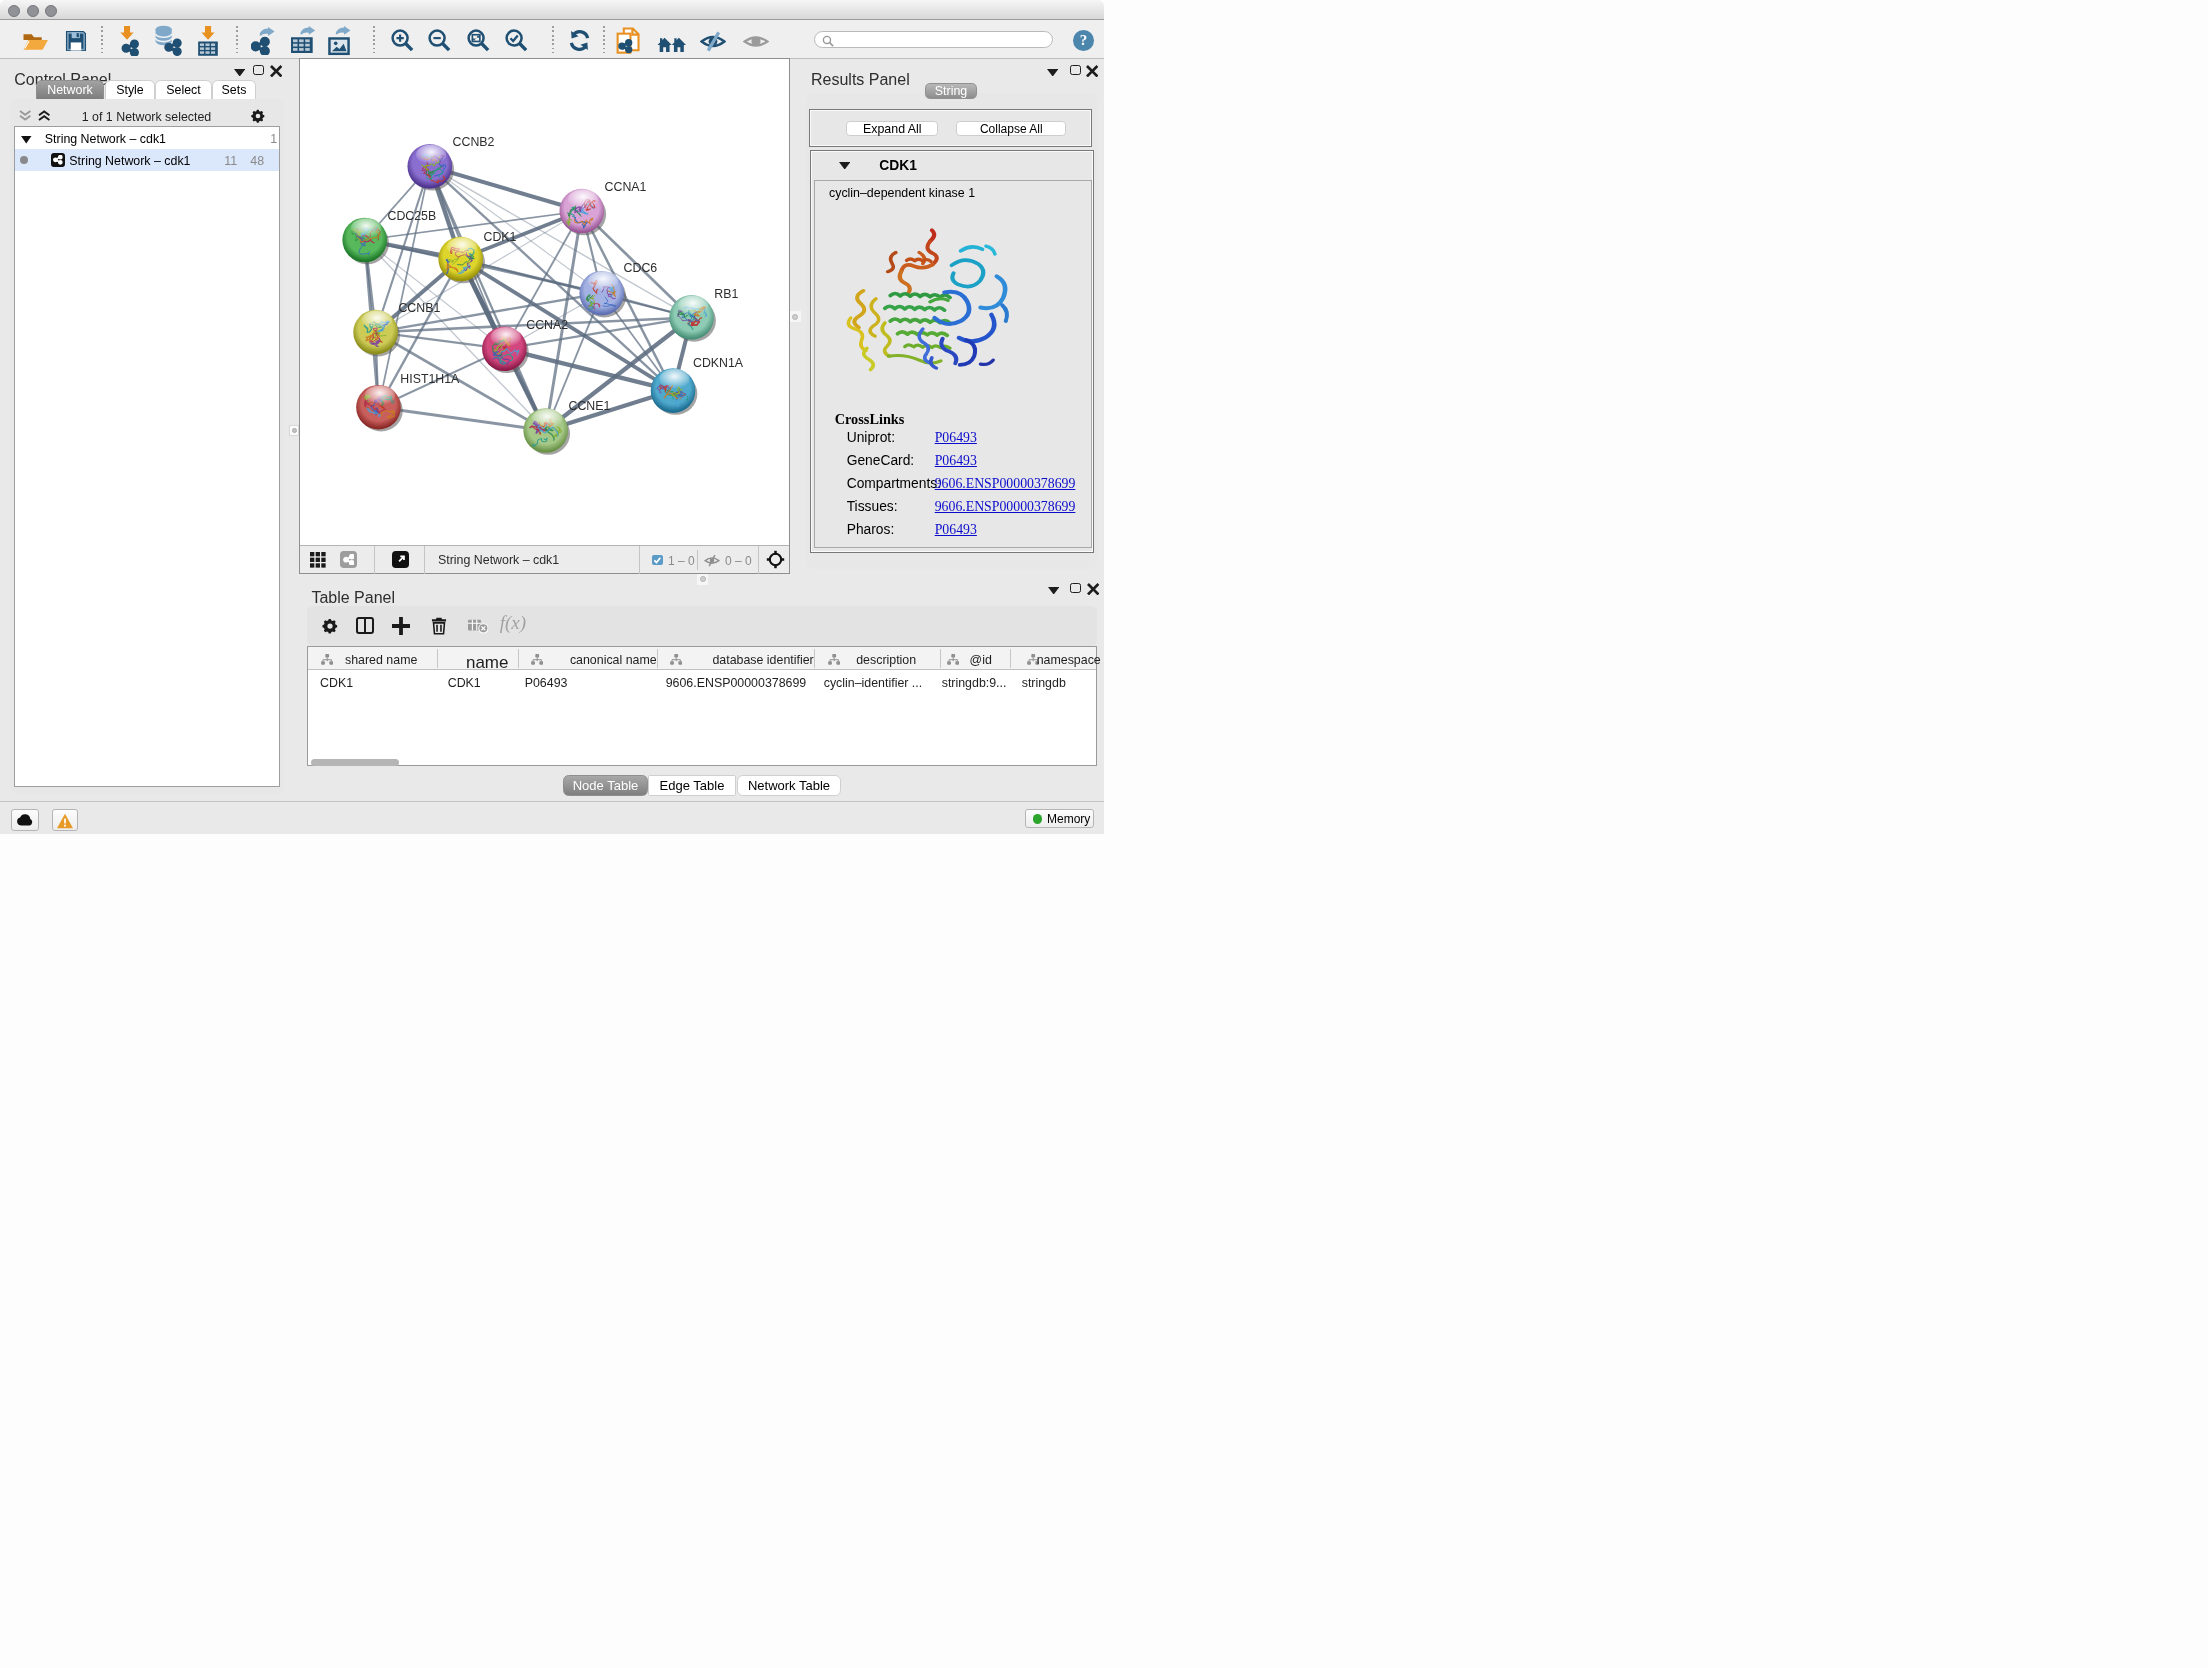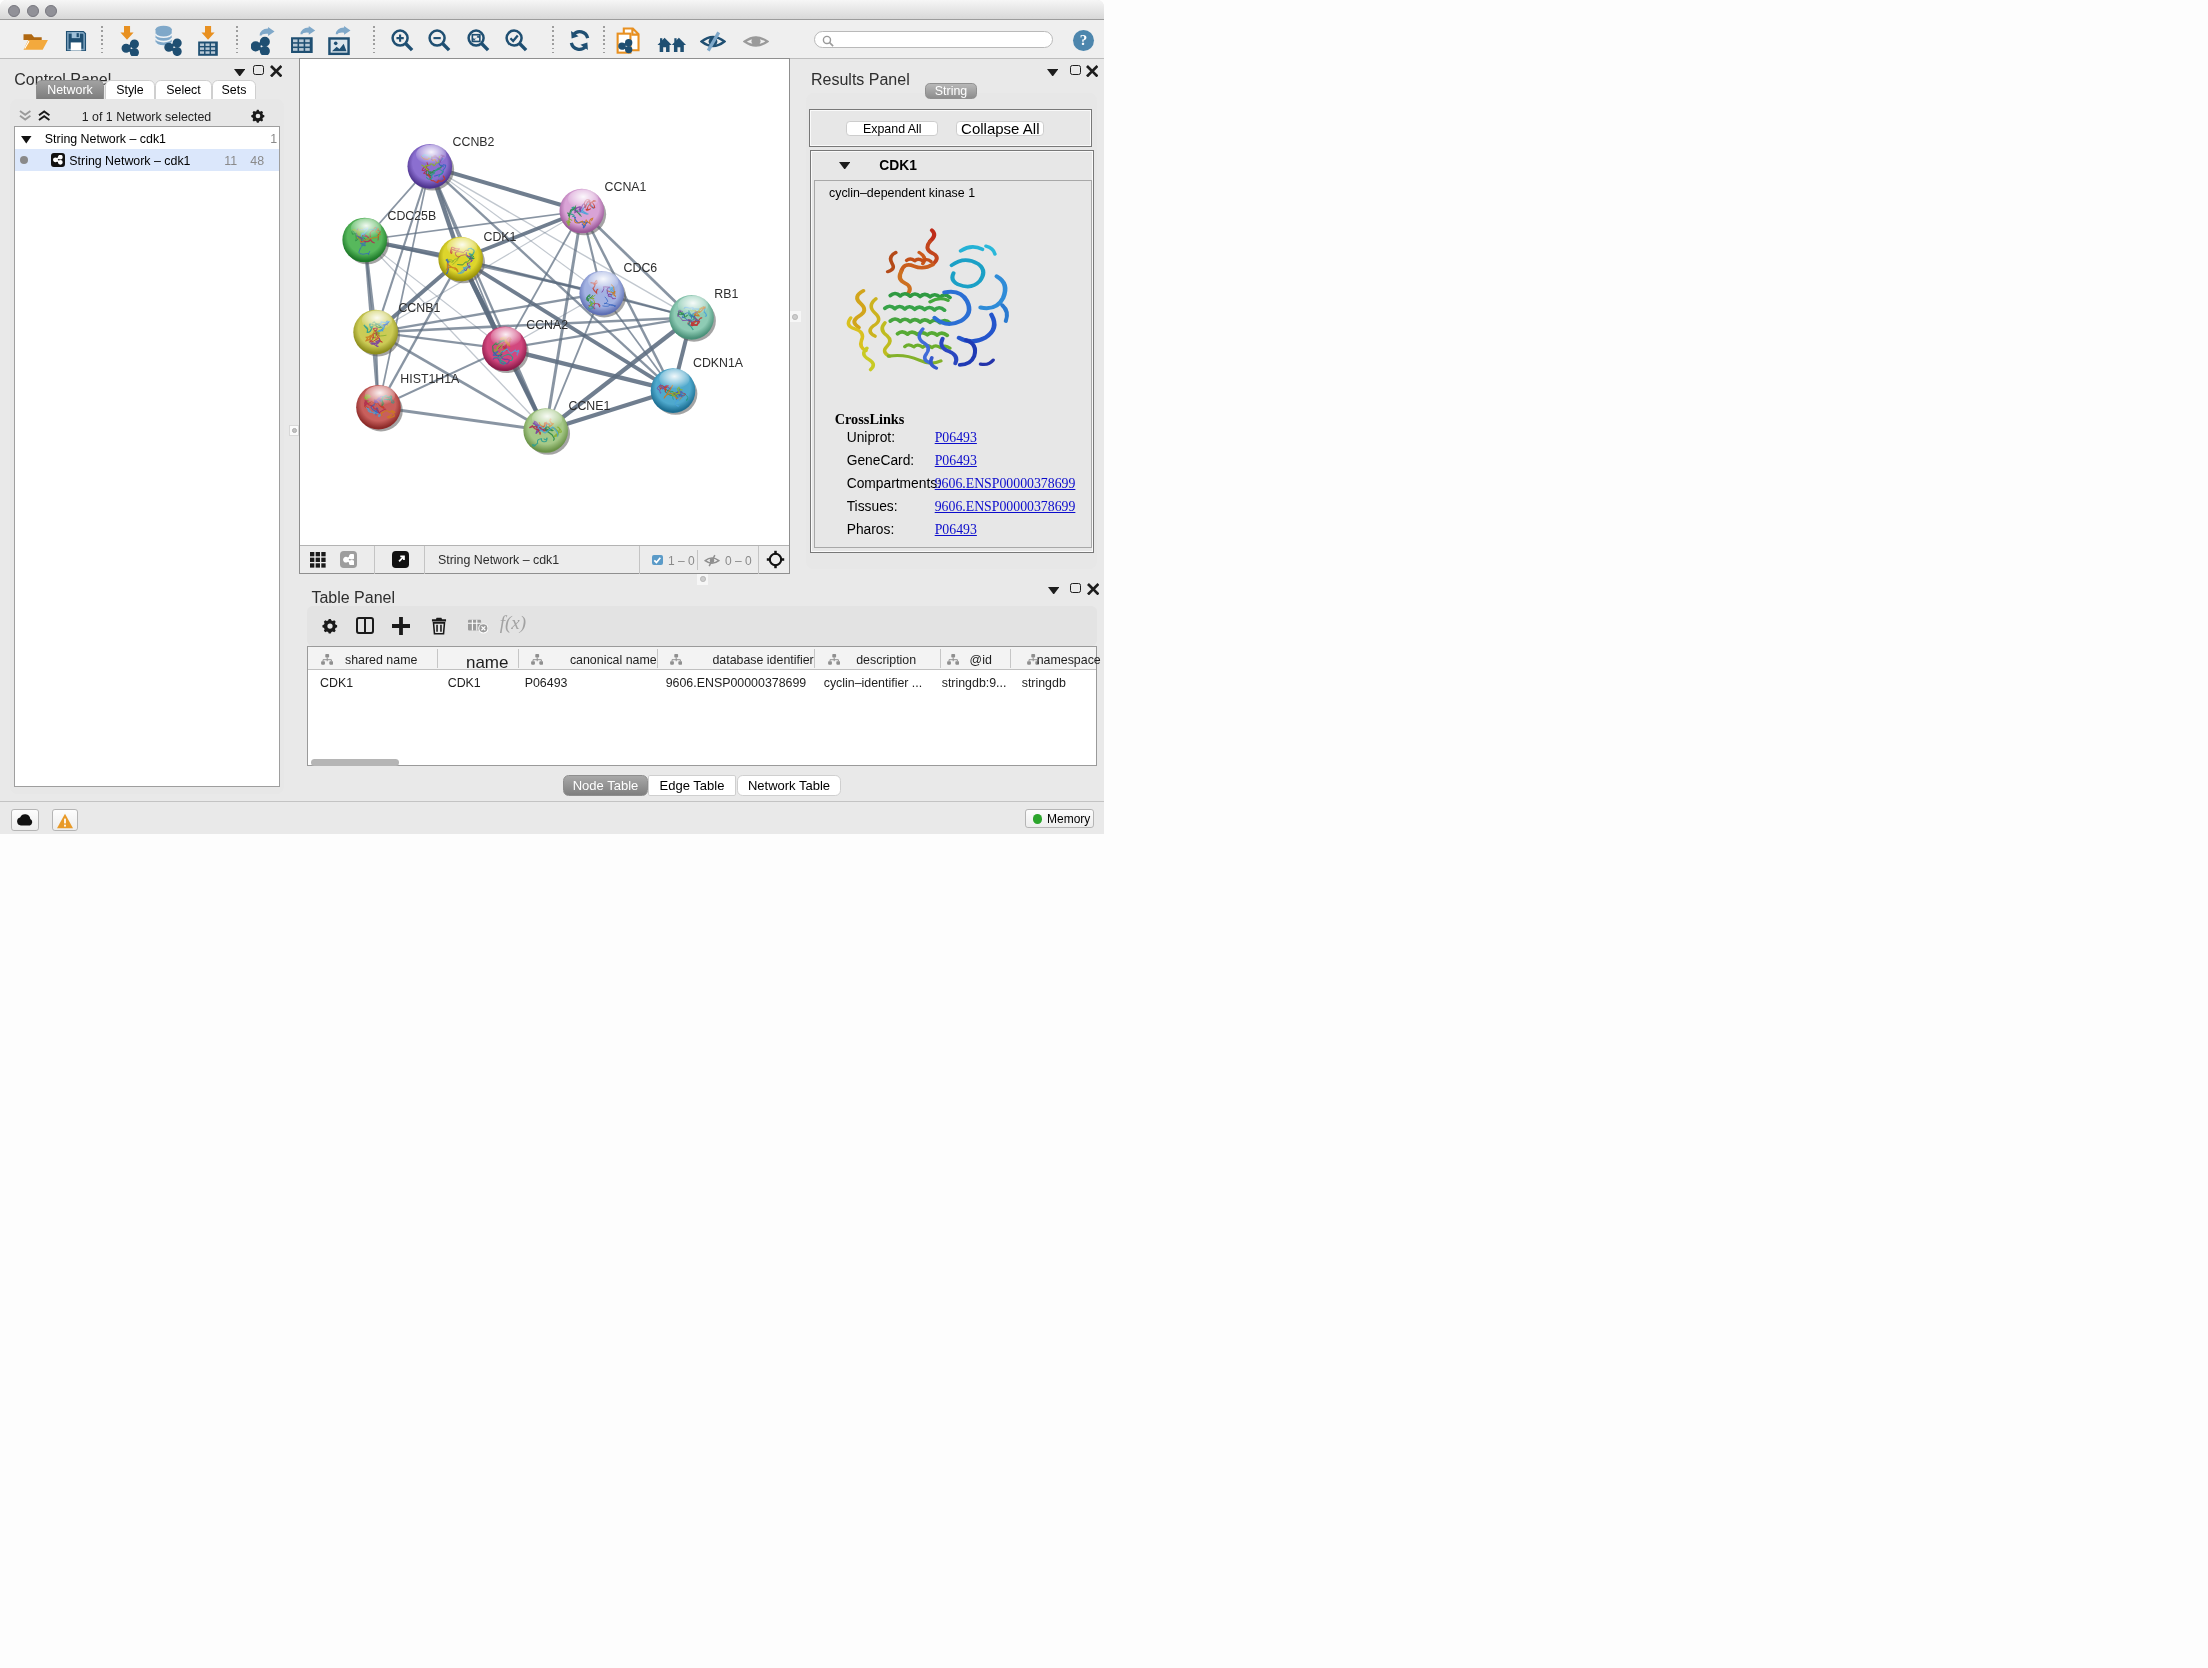--- a/index.html
+++ b/index.html
@@ -711,21 +711,21 @@
   <svg class="abs" width="12.4" height="12.4" viewBox="0 0 13 13" style="left:296px;top:5.7px">
         <path d="M2 0 L6.5 4.5 L11 0 L13 2 L8.5 6.5 L13 11 L11 13 L6.5 8.5 L2 13 L0 11 L4.5 6.5 L0 2 z" fill="#1d1d1d"></path>
       </svg>
 
   <div class="abs" style="left:135px;top:24px;width:52px;height:16px;z-index:3;background:linear-gradient(#b8b8b8,#8d8d8d);border:1px solid #909090;border-radius:4.8px;color:#fff;text-align:center;font-size:12.4px;line-height:15px">String</div>
 
   <div class="abs" style="left:16px;top:34px;width:291px;height:476px;background:#e7e7e7;border-radius:7.6px">
 
     <div class="abs" style="left:3.3px;top:16px;width:283px;height:38px;border:1px solid #787878;box-shadow:inset 0 0 0 1px #fafafa">
       <div class="abs" style="left:36px;top:11.4px;width:92px;height:15px;background:#fff;border:1px solid #cdcdcd;border-radius:3.8px;text-align:center;font-size:12.4px;line-height:14.3px">Expand All</div>
-      <div class="abs" style="left:146px;top:11.4px;width:88px;height:15px;background:#fff;border:1px solid #cdcdcd;border-radius:3.8px;text-align:center;font-size:15px;line-height:14.3px">Collapse All</div>
+      <div class="abs" style="left:146px;top:11.4px;width:110px;height:15px;background:#fff;border:1px solid #cdcdcd;border-radius:3.8px;text-align:center;font-size:12px;line-height:14.3px">Collapse All</div>
     </div>
 
     <div class="abs" style="left:4.3px;top:57px;width:284px;height:403px;border:1px solid #787878;box-shadow:inset 0 0 0 1px #fafafa">
       <svg class="abs" width="11.4" height="7.6" viewBox="0 0 12 8" style="left:27.6px;top:10.5px">
             <path d="M0 0 h12 L6 8 z" fill="#1d1d1d"></path>
           </svg>
       <div class="abs" style="left:68px;top:6.7px;font-size:13.8px;font-weight:bold">CDK1</div>
 
       <div class="abs" style="left:2.4px;top:28.5px;width:278px;height:368px;border:1px solid #a8a8a8">
         <div class="abs" style="left:14.3px;top:5.7px;font-size:12.4px">cyclin–dependent kinase 1</div>

